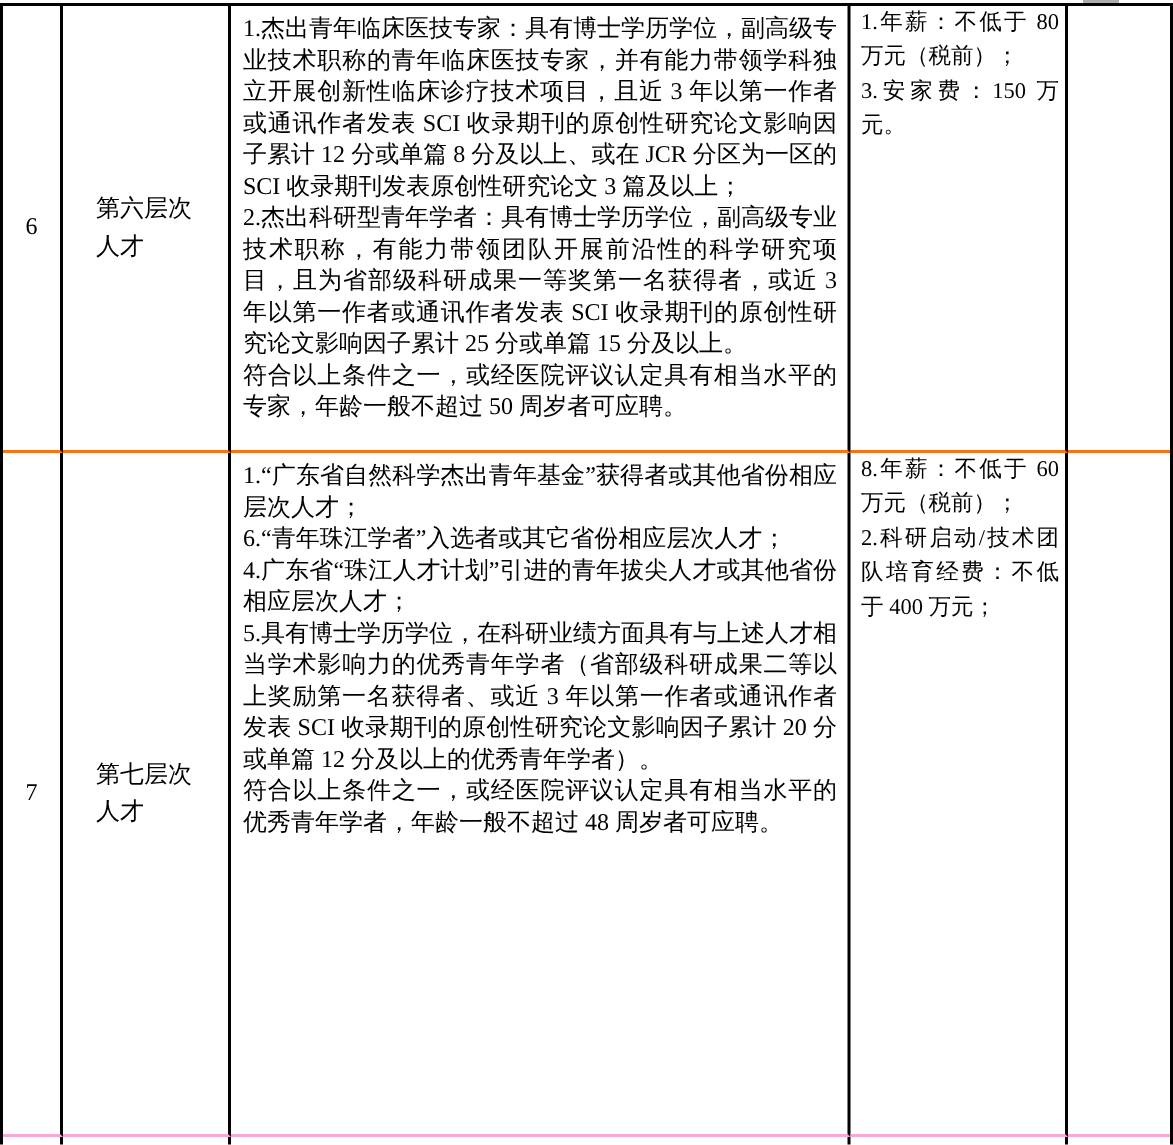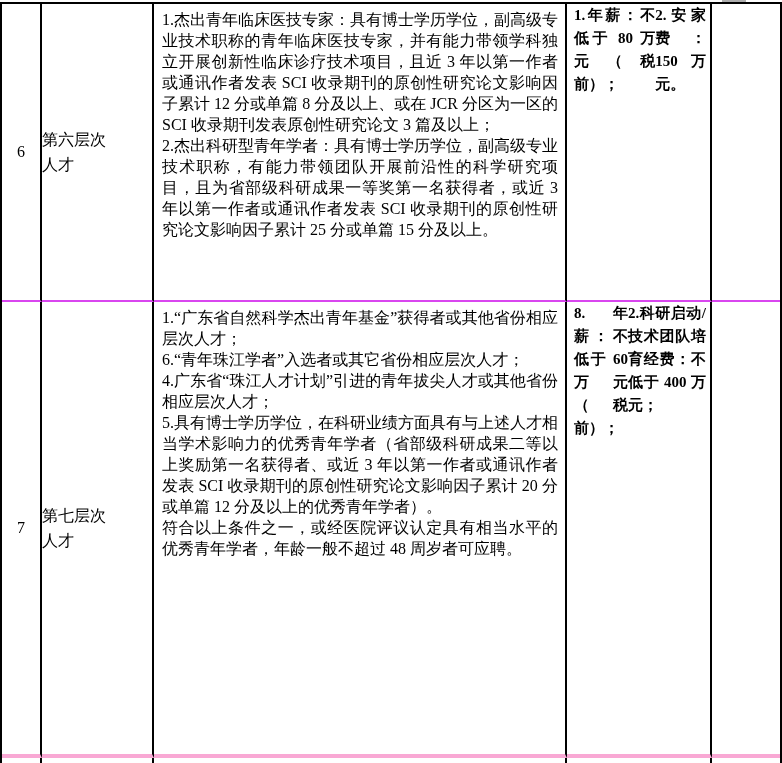--- a/index.html
+++ b/index.html
@@ -13,72 +13,72 @@
   .doc-table{
     position:absolute;left:0;top:2px;width:782px;height:761px;
     box-sizing:border-box;border:2px solid #000;border-bottom:none;
     display:grid;
     grid-template-columns:40px 112px 413px 145px auto;
     grid-template-rows:298px 456px auto;
   }
   .cell{
     box-sizing:border-box;
     border-right:2px solid #000;
-    border-bottom:2px solid #d946ef;
+    border-bottom:2px solid #f97316;
     overflow:hidden;
   }
   .cell.last-col{border-right:none;}
-  .cell.thick-bottom{border-bottom:4px solid #f9a8d4;}
+  .cell.thick-bottom{border-bottom:2px solid #f9a8d4;}
   .cell.partial{border-bottom:none;}
   .num-cell{
     display:flex;align-items:center;justify-content:center;
     font-size:16px;
   }
   .tier-cell{
-    display:flex;align-items:center;
+    display:flex;align-items:center;justify-content:center;
   }
   .tier-cell span{
     display:block;width:66px;text-align:left;
     font-size:16px;line-height:25px;
   }
   .conditions-cell{
     padding:5px 7px 0 8px;
     font-size:16px;line-height:21px;
     text-align:justify;
   }
   .conditions-cell p{margin:0;padding:0;text-justify:inter-ideograph;}
   .benefits-cell{
-    display:flex;flex-direction:row;justify-content:center;
+    display:flex;flex-direction:column;
     padding:0 4px 0 7px;
     font-size:15px;line-height:23px;
     text-align:justify;
-    font-weight:bold;
   }
   .benefits-cell p{margin:0;padding:0;}
 </style>
 </head>
 <body>
 
 <div class="artifact"></div>
 
 <div class="doc-table">
 
   <div class="cell num-cell">
     <span>6</span>
   </div>
   <div class="cell tier-cell">
     <span>第六层次人才</span>
   </div>
   <div class="cell conditions-cell">
     <p>1.杰出青年临床医技专家：具有博士学历学位，副高级专业技术职称的青年临床医技专家，并有能力带领学科独立开展创新性临床诊疗技术项目，且近 3 年以第一作者或通讯作者发表 SCI 收录期刊的原创性研究论文影响因子累计 12 分或单篇 8 分及以上、或在 JCR 分区为一区的 SCI 收录期刊发表原创性研究论文 3 篇及以上；</p>
     <p>2.杰出科研型青年学者：具有博士学历学位，副高级专业技术职称，有能力带领团队开展前沿性的科学研究项目，且为省部级科研成果一等奖第一名获得者，或近 3 年以第一作者或通讯作者发表 SCI 收录期刊的原创性研究论文影响因子累计 25 分或单篇 15 分及以上。</p>
+    <p>符合以上条件之一，或经医院评议认定具有相当水平的专家，年龄一般不超过 50 周岁者可应聘。</p>
   </div>
   <div class="cell benefits-cell">
     <p>1.年薪：不低于 80 万元（税前）；</p>
-    <p>2.安家费：150 万元。</p>
+    <p>3.安家费：150 万元。</p>
   </div>
   <div class="cell last-col"></div>
 
   <div class="cell num-cell thick-bottom">
     <span>7</span>
   </div>
   <div class="cell tier-cell thick-bottom">
     <span>第七层次人才</span>
   </div>
   <div class="cell conditions-cell thick-bottom">

